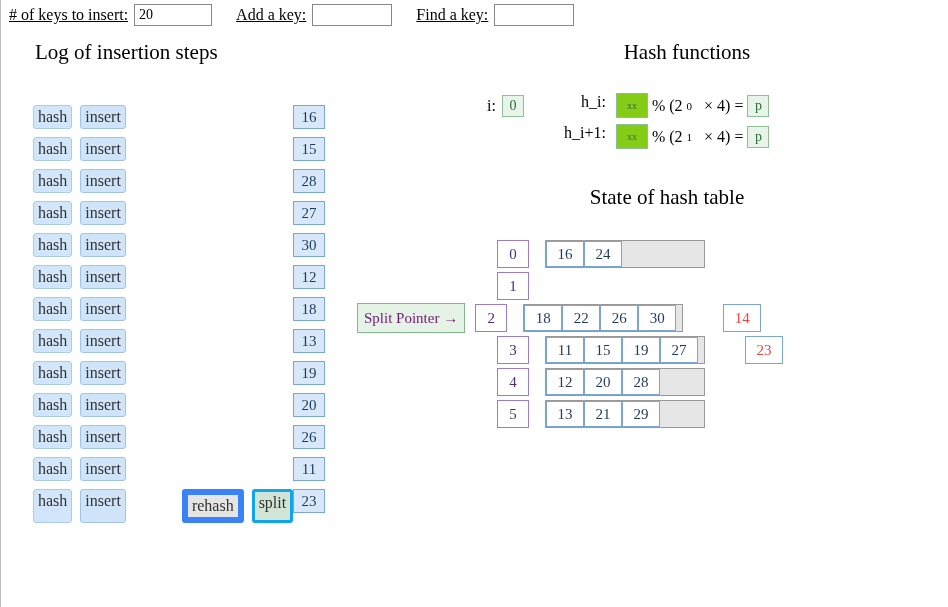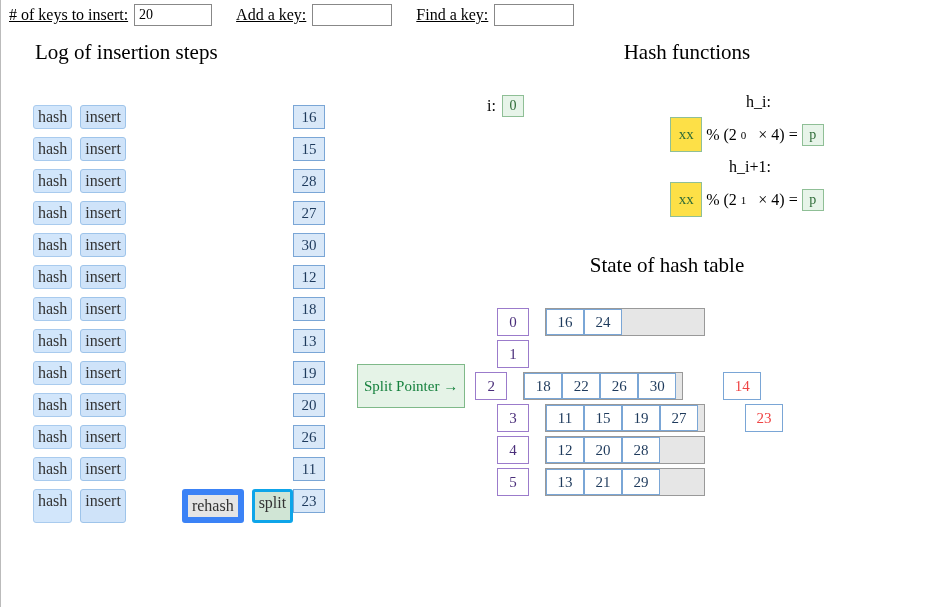--- a/index.html
+++ b/index.html
@@ -84,49 +84,49 @@
     min-width:32px;
     height:24px;
     border:1px solid #7aa6d6;
     background:#d9e8f8;
     color:#1e3a5c;
     font-size:15px;
     padding:0 4px;
   }
   
   .hash-area { margin-bottom: 30px; }
-  .hash-row { display:flex; align-items:center; gap:6px; margin-bottom:6px;flex-direction:column; }
+  .hash-row { display:flex; gap:6px; margin-bottom:6px; }
   .hash-row .lbl { width:52px; text-align:right; margin-right:4px;}
   .hash-formula { display:flex; align-items:center; gap:4px;}
   .xxbox {
     display:inline-flex; align-items:center; justify-content:center;
-    width:32px; height:35px;
-    border:1px solid #8fbf96; background:#fde047; color:#2e6b37;
-    font-size:15px;
+    width:32px; height:25px;
+    border:1px solid #8fbf96; background:#84cc16; color:#2e6b37;
+    font-size:10px;
   }
   .pbox {
     display:inline-flex; align-items:center; justify-content:center;
     width:22px; height:22px;
     border:1px solid #8fbf96; background:#e7f4e9; color:#2e6b37;
     font-size:14px;
   }
   .i-box {
     display:inline-flex; align-items:center; justify-content:center;
     width:22px; height:22px;
     border:1px solid #8fbf96; background:#e7f4e9; color:#2e6b37;
     font-size:14px;
   }
   .sup { font-size:11px; vertical-align:super; line-height:0; }
   
   .table-area { margin-top:10px; position:relative; }
   .table-row { display:flex; align-items:center; height:32px; }
   .split-ptr {
     display:inline-flex; align-items:center; justify-content:center;
-    height:44px; padding:0 6px;
-    border:1px solid #7fb989; background:#e5f3e7; color:#15803d;
+    height:30px; padding:0 6px;
+    border:1px solid #7fb989; background:#e5f3e7; color:#701a75;
     margin-right:10px; font-size:15px;
   }
   .ptr-spacer { width:140px; }
   .bucket-idx {
     display:inline-flex; align-items:center; justify-content:center;
     width:32px; height:28px;
     border:1px solid #9b7bcb; background:#fff; color:#4a2e7a;
     margin-right:16px; font-size:15px;
   }
   .bucket-primary {

